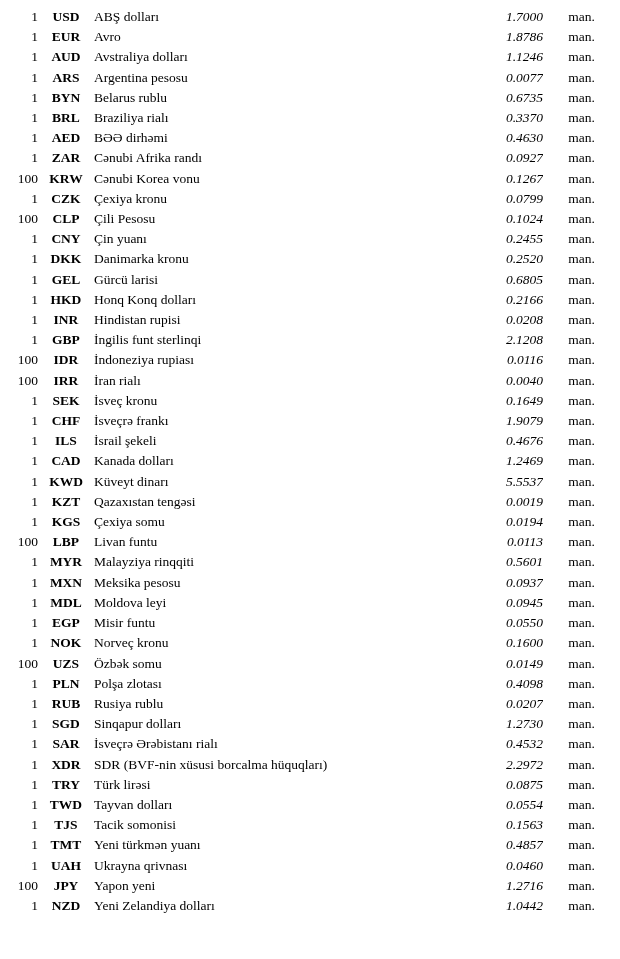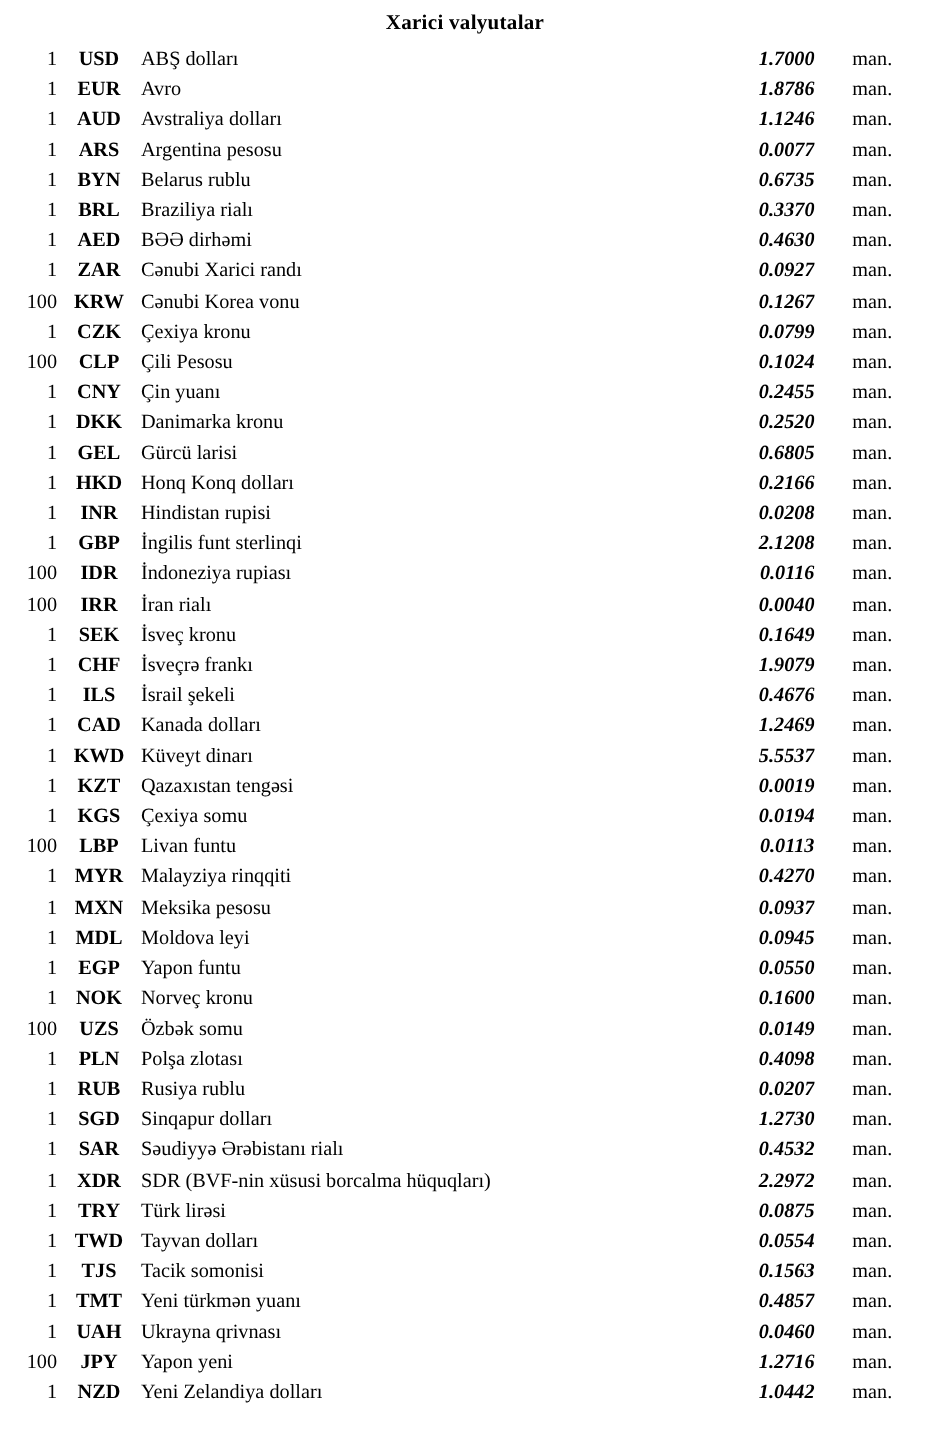--- a/index.html
+++ b/index.html
@@ -51,34 +51,33 @@
     text-align: center;
     font-weight: bold;
   }
   td.name {
     text-align: left;
     padding-left: 2px;
   }
   td.rate {
     width: 80px;
     text-align: right;
-    font-weight: bold;
+    font-weight: normal;
     font-style: italic;
   }
   td.unit {
     width: 77px;
     text-align: center;
     padding-left: 7px;
   }
 </style>
 </head>
 <body>
 
 <div class="page">
-  <div class="title">Xarici valyutalar</div>
   <table class="rates">
     <tbody id="rows-body">
   <tr>
     <td class="qty">1</td>
     <td class="code">USD</td>
     <td class="name">ABŞ dolları</td>
     <td class="rate">1.7000</td>
     <td class="unit">man.</td>
   </tr>
 
@@ -126,21 +125,21 @@
     <td class="qty">1</td>
     <td class="code">AED</td>
     <td class="name">BƏƏ dirhəmi</td>
     <td class="rate">0.4630</td>
     <td class="unit">man.</td>
   </tr>
 
   <tr>
     <td class="qty">1</td>
     <td class="code">ZAR</td>
-    <td class="name">Cənubi Xarici randı</td>
+    <td class="name">Cənubi Afrika randı</td>
     <td class="rate">0.0927</td>
     <td class="unit">man.</td>
   </tr>
 
   <tr>
     <td class="qty">100</td>
     <td class="code">KRW</td>
     <td class="name">Cənubi Korea vonu</td>
     <td class="rate">0.1267</td>
     <td class="unit">man.</td>
@@ -287,21 +286,21 @@
     <td class="code">LBP</td>
     <td class="name">Livan funtu</td>
     <td class="rate">0.0113</td>
     <td class="unit">man.</td>
   </tr>
 
   <tr>
     <td class="qty">1</td>
     <td class="code">MYR</td>
     <td class="name">Malayziya rinqqiti</td>
-    <td class="rate">0.4270</td>
+    <td class="rate">0.5601</td>
     <td class="unit">man.</td>
   </tr>
 
   <tr>
     <td class="qty">1</td>
     <td class="code">MXN</td>
     <td class="name">Meksika pesosu</td>
     <td class="rate">0.0937</td>
     <td class="unit">man.</td>
   </tr>
@@ -310,21 +309,21 @@
     <td class="qty">1</td>
     <td class="code">MDL</td>
     <td class="name">Moldova leyi</td>
     <td class="rate">0.0945</td>
     <td class="unit">man.</td>
   </tr>
 
   <tr>
     <td class="qty">1</td>
     <td class="code">EGP</td>
-    <td class="name">Yapon funtu</td>
+    <td class="name">Misir funtu</td>
     <td class="rate">0.0550</td>
     <td class="unit">man.</td>
   </tr>
 
   <tr>
     <td class="qty">1</td>
     <td class="code">NOK</td>
     <td class="name">Norveç kronu</td>
     <td class="rate">0.1600</td>
     <td class="unit">man.</td>
@@ -358,21 +357,21 @@
     <td class="qty">1</td>
     <td class="code">SGD</td>
     <td class="name">Sinqapur dolları</td>
     <td class="rate">1.2730</td>
     <td class="unit">man.</td>
   </tr>
 
   <tr>
     <td class="qty">1</td>
     <td class="code">SAR</td>
-    <td class="name">Səudiyyə Ərəbistanı rialı</td>
+    <td class="name">İsveçrə Ərəbistanı rialı</td>
     <td class="rate">0.4532</td>
     <td class="unit">man.</td>
   </tr>
 
   <tr>
     <td class="qty">1</td>
     <td class="code">XDR</td>
     <td class="name">SDR (BVF-nin xüsusi borcalma hüquqları)</td>
     <td class="rate">2.2972</td>
     <td class="unit">man.</td>

